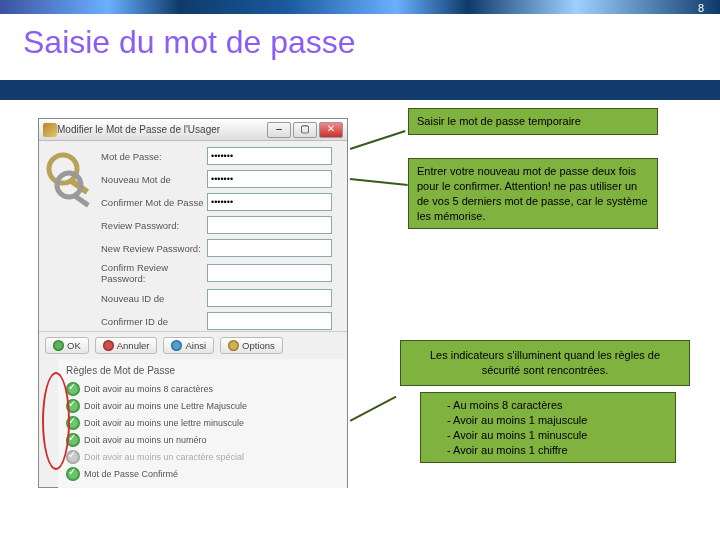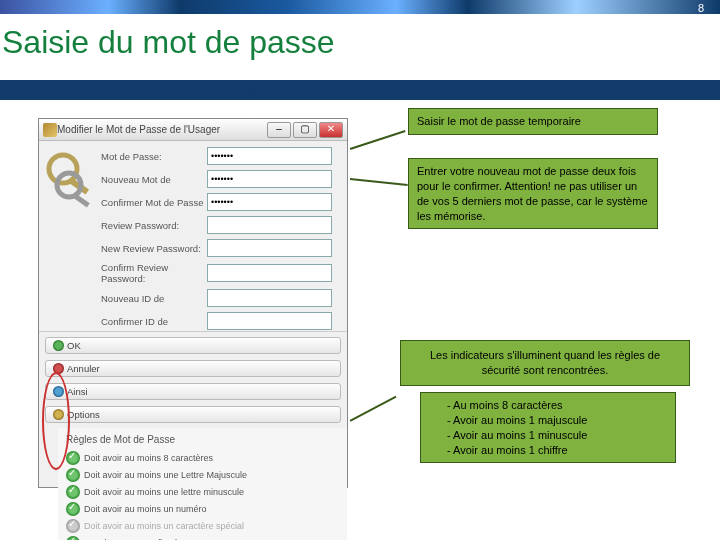--- a/index.html
+++ b/index.html
@@ -19,24 +19,24 @@
   }
   .slide-header::before {
     content: '';
     position: absolute;
     top: 0; left: 0; right: 0;
     height: 14px;
     background: linear-gradient(90deg, #3b52a0 0%, #6bb0ff 15%, #0e3a6a 25%, #1a5aa0 40%, #6bb0ff 55%, #0e3a6a 65%, #9ed0ff 80%, #0e3a6a 100%);
   }
   .slide-title {
     position: absolute;
-    left: 2px;
+    left: 23px;
     top: 24px;
     font-size: 32px;
-    color: #15803d;
+    color: #8b5cf6;
     font-family: Verdana, Arial, sans-serif;
   }
   .page-num {
     position: absolute;
     right: 16px;
     top: 2px;
     color: #fff;
     font-size: 11px;
     z-index: 2;
   }
@@ -119,21 +119,20 @@
     font-size: 9px;
     padding: 0 3px;
     font-family: inherit;
   }
   .btnbar {
     border-top: 1px solid #ccc;
     padding: 5px 6px;
     display: flex;
     gap: 6px;
     background: #f0f0f0;
-    flex-direction: column;
   }
   .tbtn {
     display: flex;
     align-items: center;
     gap: 3px;
     border: 1px solid #bbb;
     background: linear-gradient(#fefefe,#e6e6e6);
     border-radius: 3px;
     padding: 2px 7px;
     font-size: 9.5px;

